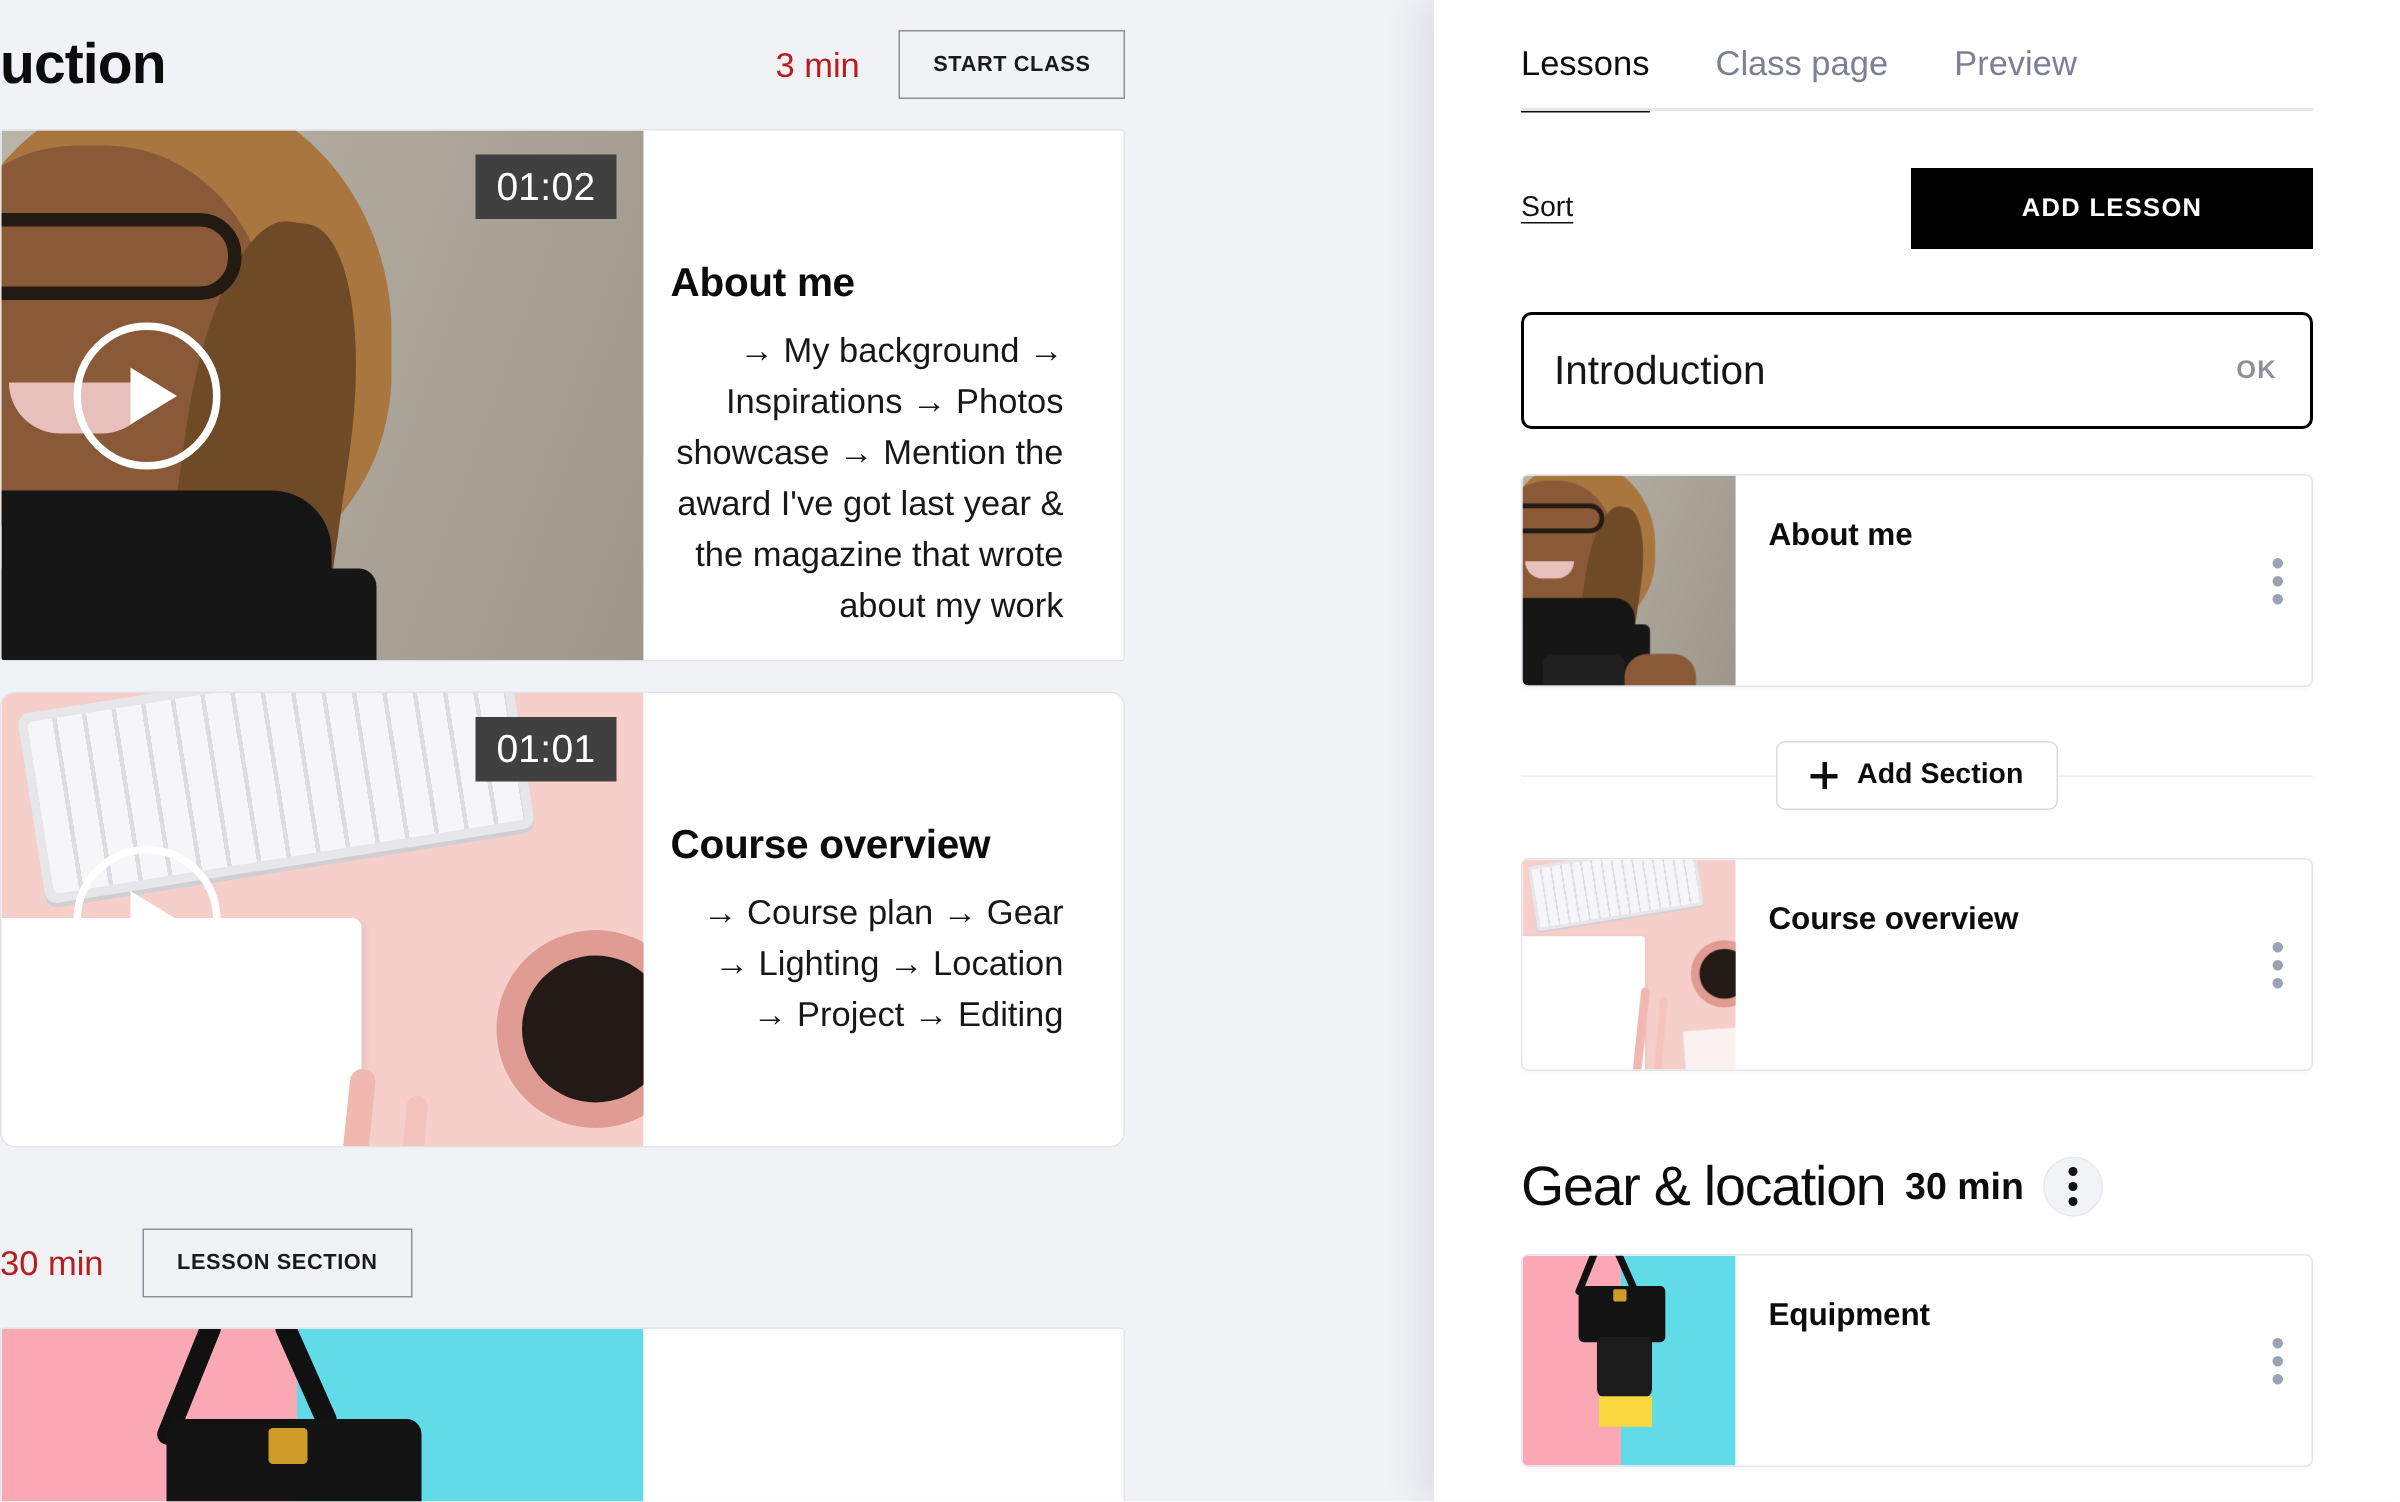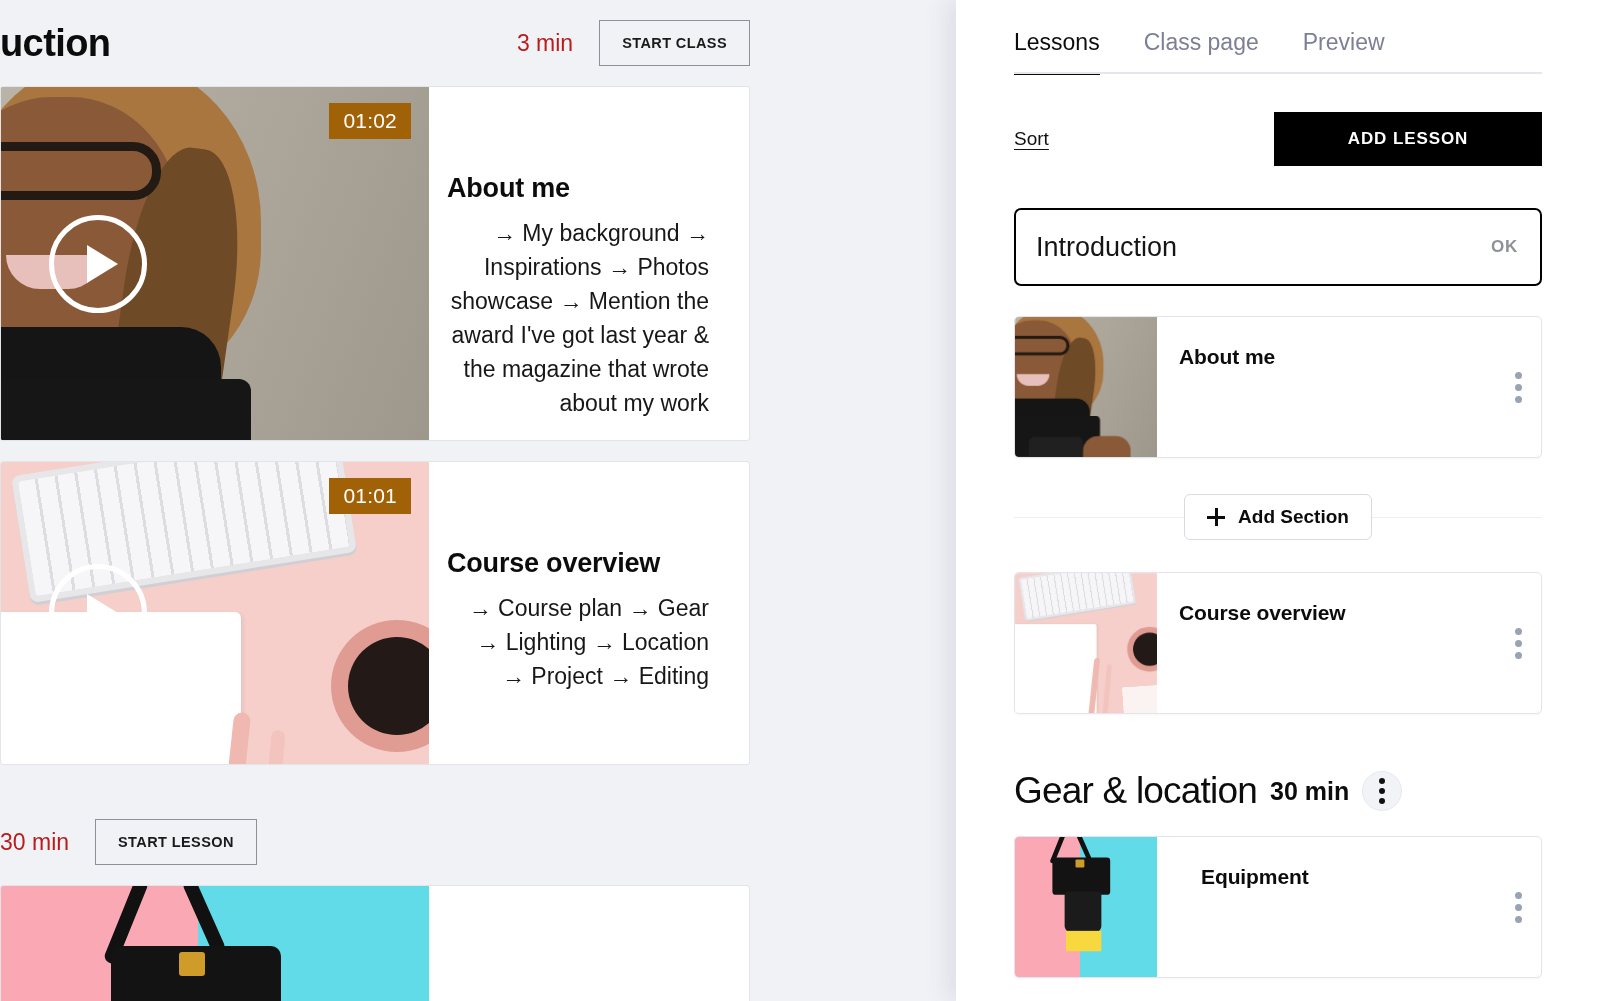--- a/index.html
+++ b/index.html
@@ -61,34 +61,34 @@
     position: relative;
     margin-left: 230px;
     margin-right: 120px;
     background: #ffffff;
     border: 1px solid #e2e4ea;
     border-radius: 3px;
     display: flex;
     min-height: 304px;
     overflow: hidden;
   }
-  .lesson-card + .lesson-card { margin-top: 20px; }
+  .lesson-card + .lesson-card { margin-top: 20px; border-radius: 10px; }
 
   .lc-thumb {
     position: relative;
     width: 428px;
     flex: 0 0 428px;
     overflow: hidden;
   }
   .lc-badge {
     position: absolute;
     top: 16px; right: 18px;
-    background: #a16207;
+    background: #404040;
     color: #ffffff;
-    font-size: 21px;
+    font-size: 26px;
     font-weight: 500;
     padding: 6px 14px;
     letter-spacing: 0.2px;
     z-index: 4;
   }
   .lc-play {
     position: absolute;
     left: 48px; top: 50%;
     transform: translateY(-50%);
     width: 98px; height: 98px;
@@ -402,21 +402,21 @@
             </div>
         </div>
         <div class="lc-body">
           <div class="lc-title">Course overview</div>
           <div class="lc-desc">→ Course plan → Gear → Lighting → Location → Project → Editing</div>
         </div>
       </div>
 
       <div class="section-head" style="margin-top:34px;">
         <div class="sh-dur">30 min</div>
-        <button class="sh-btn">START LESSON</button>
+        <button class="sh-btn">LESSON SECTION</button>
       </div>
 
       <div class="lesson-card" style="margin-top:0;">
         <div class="lc-thumb">
           <div class="art-cam">
             <div class="strapL"></div>
               <div class="strapR"></div>
             <div class="body"></div>
               <div class="gold"></div>
 
@@ -508,21 +508,21 @@
       <span class="sec-dur">30 min</span>
       <span class="sec-menu-btn">
         <span class="dots">
             <span></span>
             <span></span>
             <span></span>
           </span>
       </span>
     </div>
 
-    <div class="mini-card" style="margin-top:24px;gap:22px;">
+    <div class="mini-card" style="margin-top:24px;">
       <div class="mc-thumb">
         <div class="art-cam" style="transform:scale(0.34);transform-origin:top left;width:418px;height:418px;">
           <div class="strapL"></div>
             <div class="strapR"></div>
           <div class="body"></div>
             <div class="gold"></div>
           <div class="lens"></div>
             <div class="ylw"></div>
         </div>
       </div>

